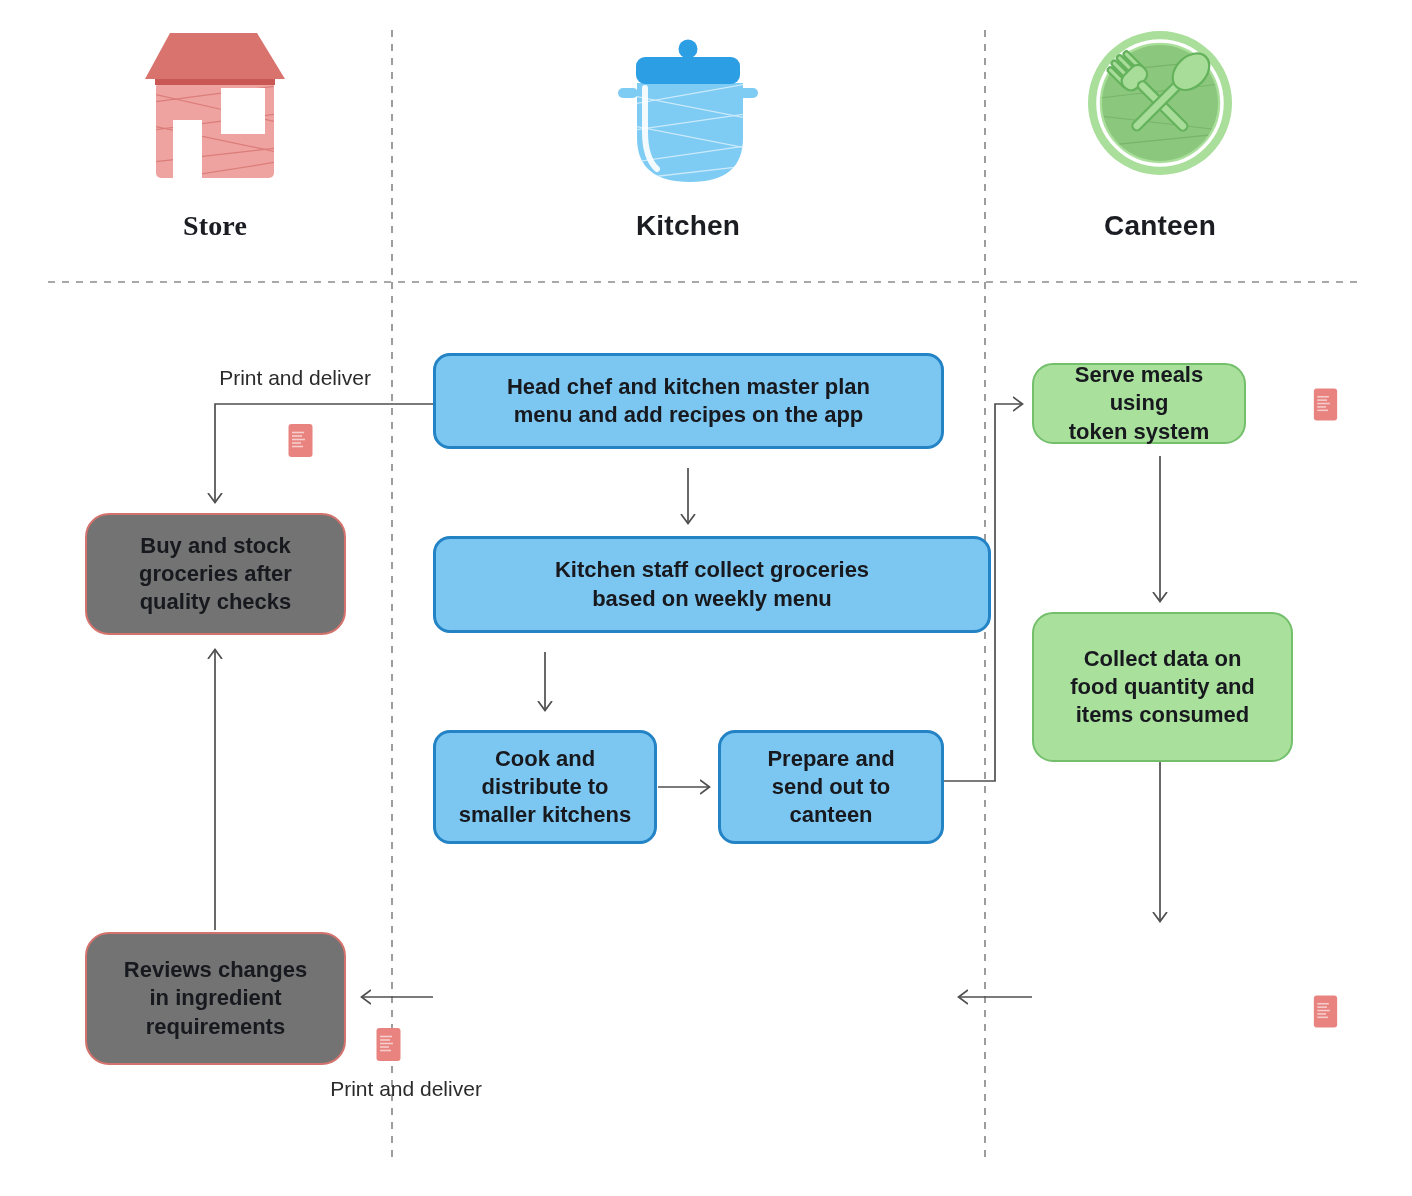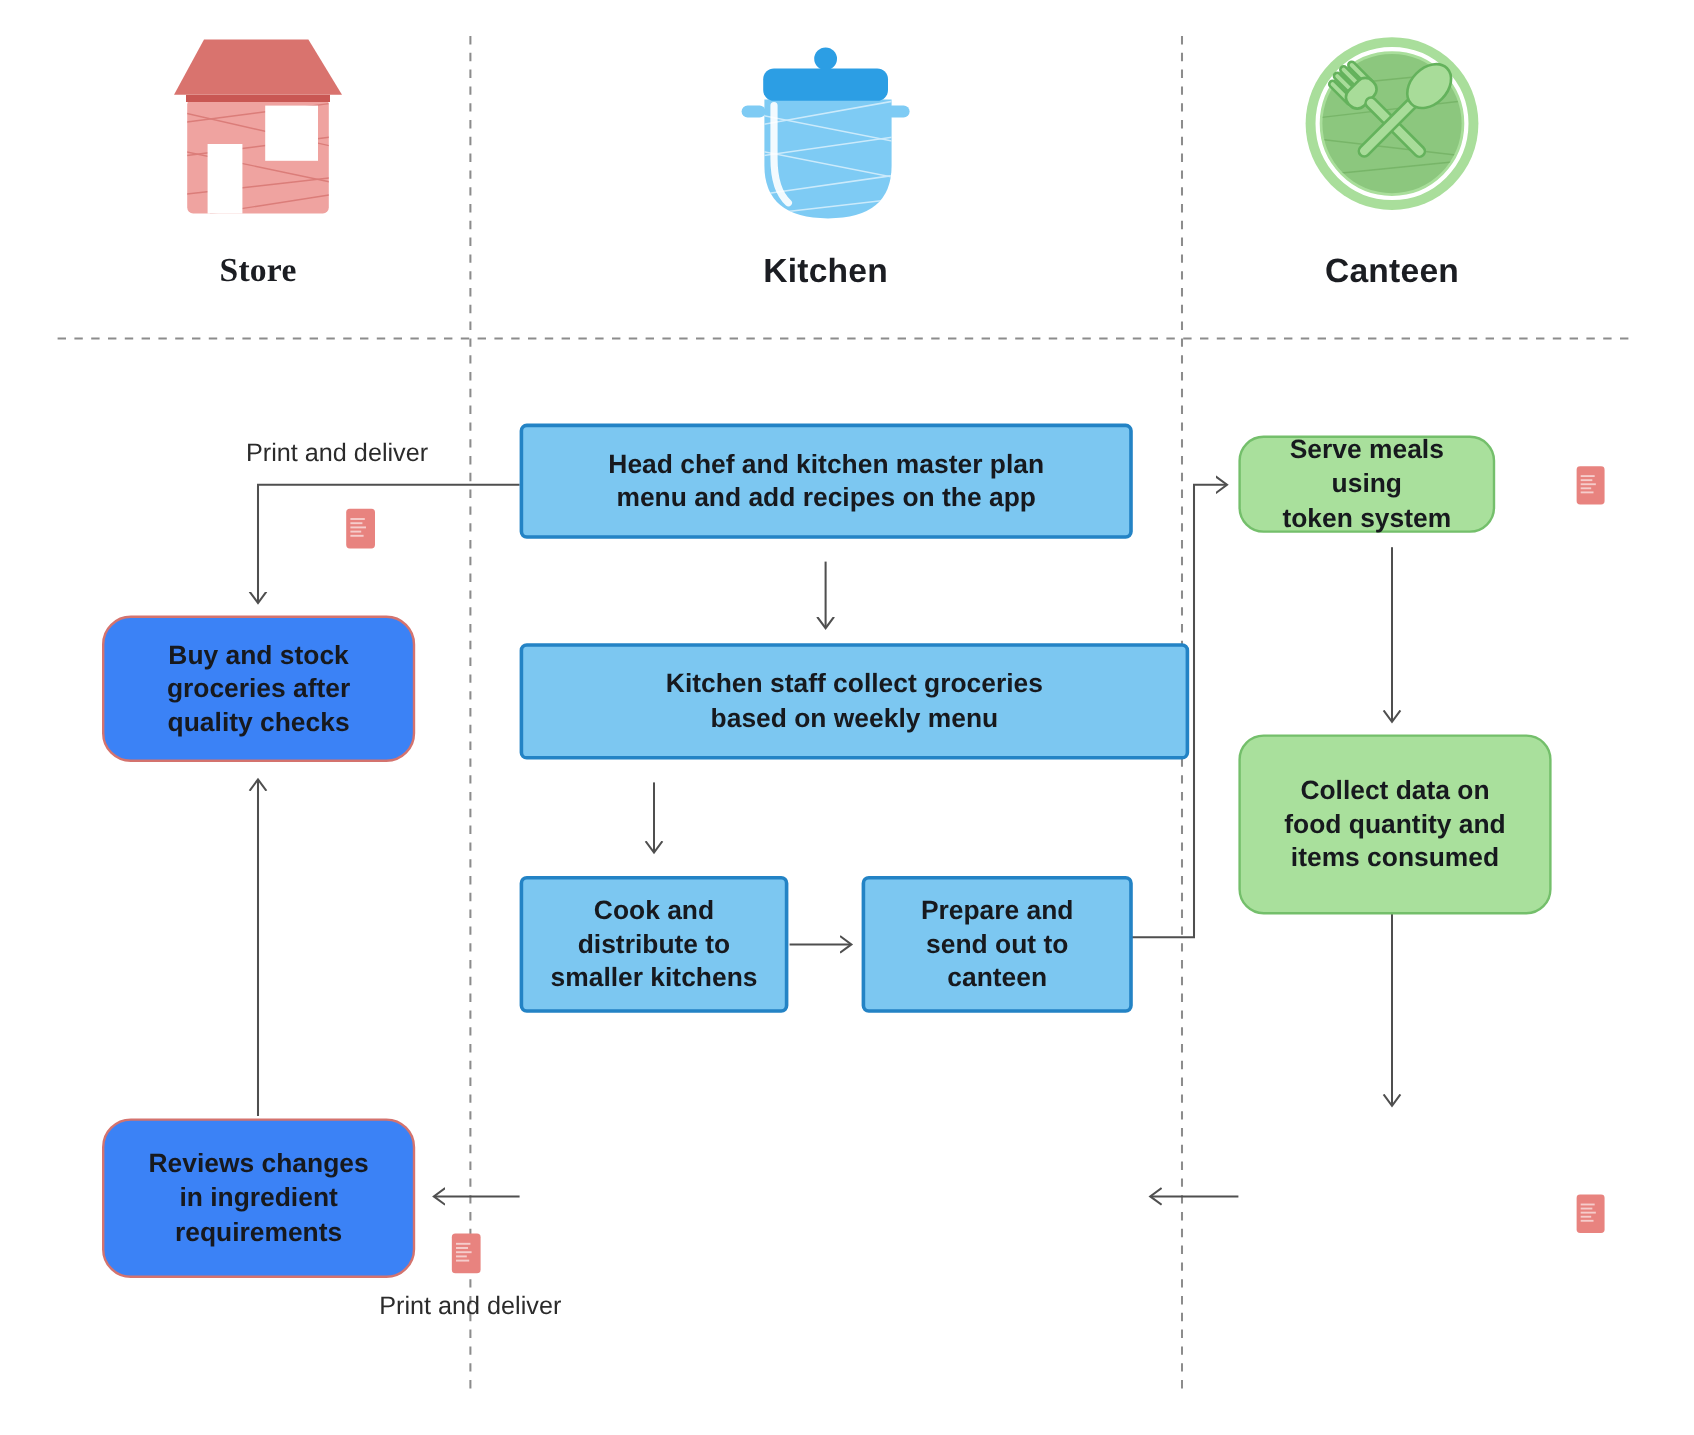--- a/index.html
+++ b/index.html
@@ -36,26 +36,27 @@
     justify-content: center;
     text-align: center;
     white-space: pre-line;
     font-size: 22px;
     font-weight: 700;
     line-height: 1.28;
     color: #17191e;
     box-sizing: border-box;
     padding: 6px 10px;
   }
-  .node.blue  { background: #7cc7f1; border: 3px solid #2383c5; border-radius: 6px; }
+  .node.blue  { background: #7cc7f1; border: 3px solid #2383c5; border-radius: 17px; }
   .node.green { background: #a9e09c; border: 2px solid #74bf6b; border-radius: 21px; }
-  .node.red   { background: #3b82f6; border: 2px solid #d4736e; border-radius: 24px; }
+  .node.red   { background: #737373; border: 2px solid #d4736e; border-radius: 24px; }
   .annotation {
     position: absolute;
     z-index: 2;
+    text-align: center;
     font-size: 21px;
     font-weight: 400;
     color: #2b2b2b;
   }
   .doc-icon { position: absolute; z-index: 3; }
 </style>
 </head>
 <body>
 
 <div class="canvas">

